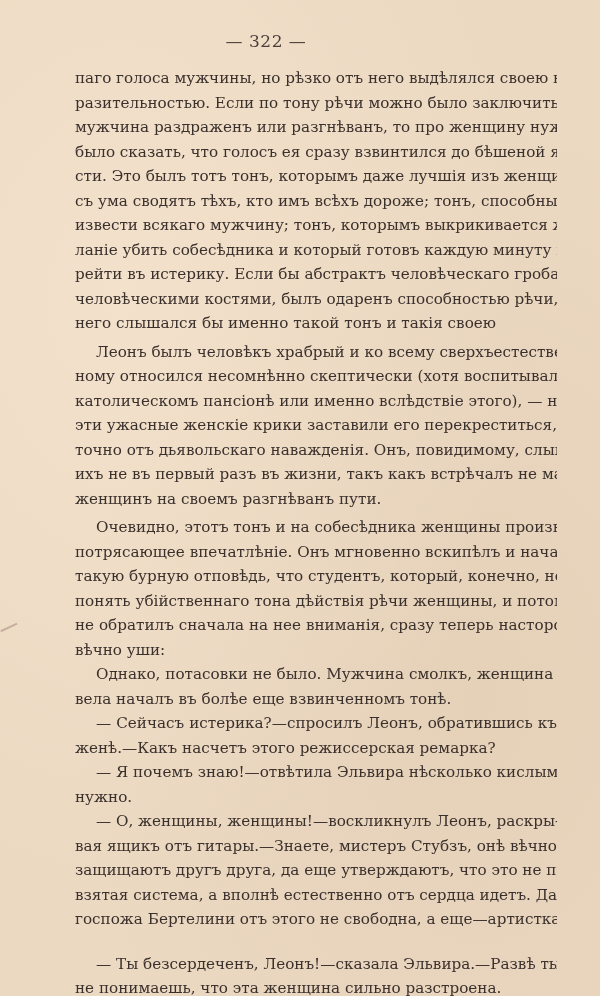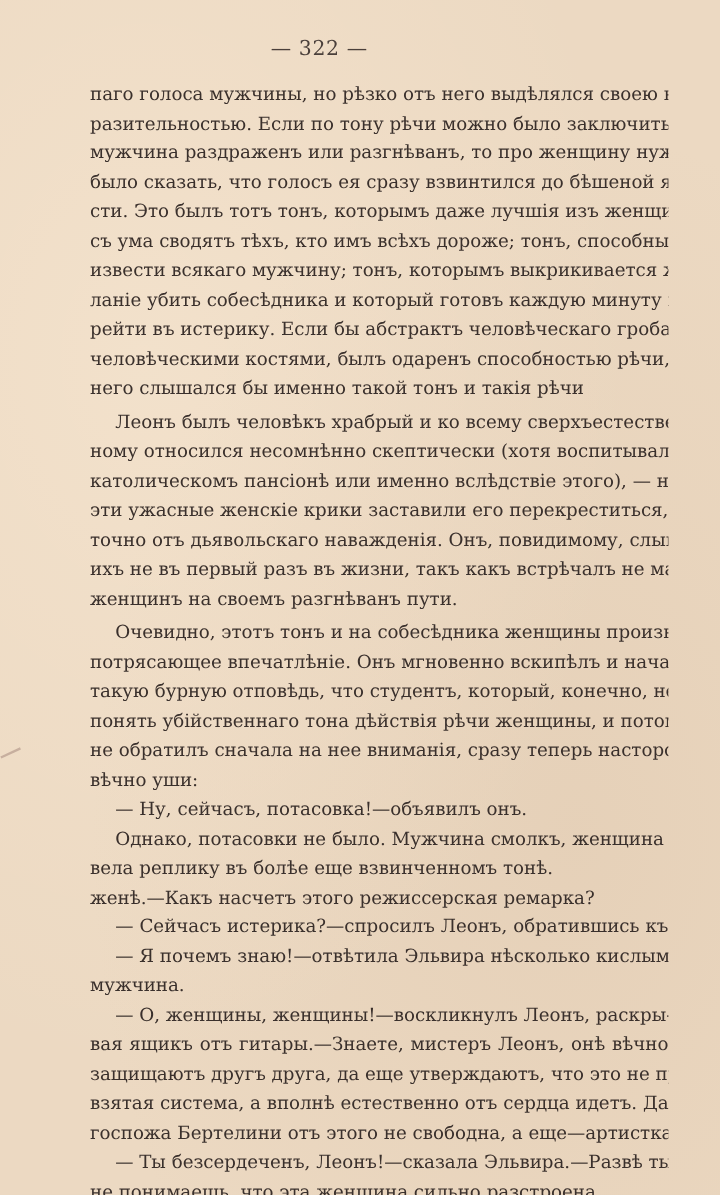--- a/index.html
+++ b/index.html
@@ -47,21 +47,21 @@
         <div class="line">паго голоса мужчины, но рѣзко отъ него выдѣлялся своею вы-</div>
         <div class="line">разительностью. Если по тону рѣчи можно было заключить, что</div>
         <div class="line">мужчина раздраженъ или разгнѣванъ, то про женщину нужно</div>
         <div class="line">было сказать, что голосъ ея сразу взвинтился до бѣшеной яро-</div>
         <div class="line">сти. Это былъ тотъ тонъ, которымъ даже лучшія изъ женщинъ</div>
         <div class="line">съ ума сводятъ тѣхъ, кто имъ всѣхъ дороже; тонъ, способный</div>
         <div class="line">извести всякаго мужчину; тонъ, которымъ выкрикивается же-</div>
         <div class="line">ланіе убить собесѣдника и который готовъ каждую минуту пе-</div>
         <div class="line">рейти въ истерику. Если бы абстрактъ человѣческаго гроба, съ</div>
         <div class="line">человѣческими костями, былъ одаренъ способностью рѣчи, то отъ</div>
-        <div class="line last">него слышался бы именно такой тонъ и такія рѣчи</div>
+        <div class="line last">него слышался бы именно такой тонъ и такія своею</div>
       </div>
       <div class="para-gap"></div>
       <div>
         <div class="line" style="text-indent: 21px;">Леонъ былъ человѣкъ храбрый и ко всему сверхъестествен-</div>
         <div class="line">ному относился несомнѣнно скептически (хотя воспитывался въ</div>
         <div class="line">католическомъ пансіонѣ или именно вслѣдствіе этого), — но</div>
         <div class="line">эти ужасные женскіе крики заставили его перекреститься,—</div>
         <div class="line">точно отъ дьявольскаго наважденія. Онъ, повидимому, слышалъ</div>
         <div class="line">ихъ не въ первый разъ въ жизни, такъ какъ встрѣчалъ не мало</div>
         <div class="line last">женщинъ на своемъ разгнѣванъ пути.</div>
@@ -69,39 +69,36 @@
       <div class="para-gap"></div>
       <div>
         <div class="line" style="text-indent: 21px;">Очевидно, этотъ тонъ и на собесѣдника женщины произвелъ</div>
         <div class="line">потрясающее впечатлѣніе. Онъ мгновенно вскипѣлъ и началъ</div>
         <div class="line">такую бурную отповѣдь, что студентъ, который, конечно, не могъ</div>
         <div class="line">понять убійственнаго тона дѣйствія рѣчи женщины, и потому</div>
         <div class="line">не обратилъ сначала на нее вниманія, сразу теперь насторо-</div>
         <div class="line last">вѣчно уши:</div>
       </div>
       <div>
-        <div class="line last" style="text-indent: 21px;">— Ну, сейчасъ, потасовка!—объявилъ онъ.</div>
+        <div class="line" style="text-indent: 21px;">Однако, потасовки не было. Мужчина смолкъ, женщина по-</div>
+        <div class="line last">вела началъ въ болѣе еще взвинченномъ тонѣ.</div>
       </div>
       <div>
-        <div class="line" style="text-indent: 21px;">Однако, потасовки не было. Мужчина смолкъ, женщина по-</div>
-        <div class="line last">вела реплику въ болѣе еще взвинченномъ тонѣ.</div>
-      </div>
-      <div>
+        <div class="line" style="text-indent: 21px;">— Сейчасъ истерика?—спросилъ Леонъ, обратившись къ</div>
         <div class="line last">женѣ.—Какъ насчетъ этого режиссерская ремарка?</div>
-        <div class="line" style="text-indent: 21px;">— Сейчасъ истерика?—спросилъ Леонъ, обратившись къ</div>
       </div>
       <div>
         <div class="line" style="text-indent: 21px;">— Я почемъ знаю!—отвѣтила Эльвира нѣсколько кислымъ</div>
-        <div class="line last">мужчина.</div>
+        <div class="line last">нужно.</div>
       </div>
       <div>
         <div class="line" style="text-indent: 21px;">— О, женщины, женщины!—воскликнулъ Леонъ, раскры-</div>
-        <div class="line">вая ящикъ отъ гитары.—Знаете, мистеръ Леонъ, онѣ вѣчно</div>
+        <div class="line">вая ящикъ отъ гитары.—Знаете, мистеръ Стубзъ, онѣ вѣчно</div>
         <div class="line">защищаютъ другъ друга, да еще утверждаютъ, что это не пред-</div>
         <div class="line">взятая система, а вполнѣ естественно отъ сердца идетъ. Даже</div>
         <div class="line last">госпожа Бертелини отъ этого не свободна, а еще—артистка!</div>
       </div>
       <div>
-        <div class="line" style="text-indent: 21px;">— Ты безсердеченъ, Леонъ!—сказала Эльвира.—Развѣ ты</div>
+        <div class="line" style="text-indent: 21px; margin-top: 20px;">— Ты безсердеченъ, Леонъ!—сказала Эльвира.—Развѣ ты</div>
         <div class="line last">не понимаешь, что эта женщина сильно разстроена.</div>
       </div>
     </div>
 </div>
 
 </body></html>

